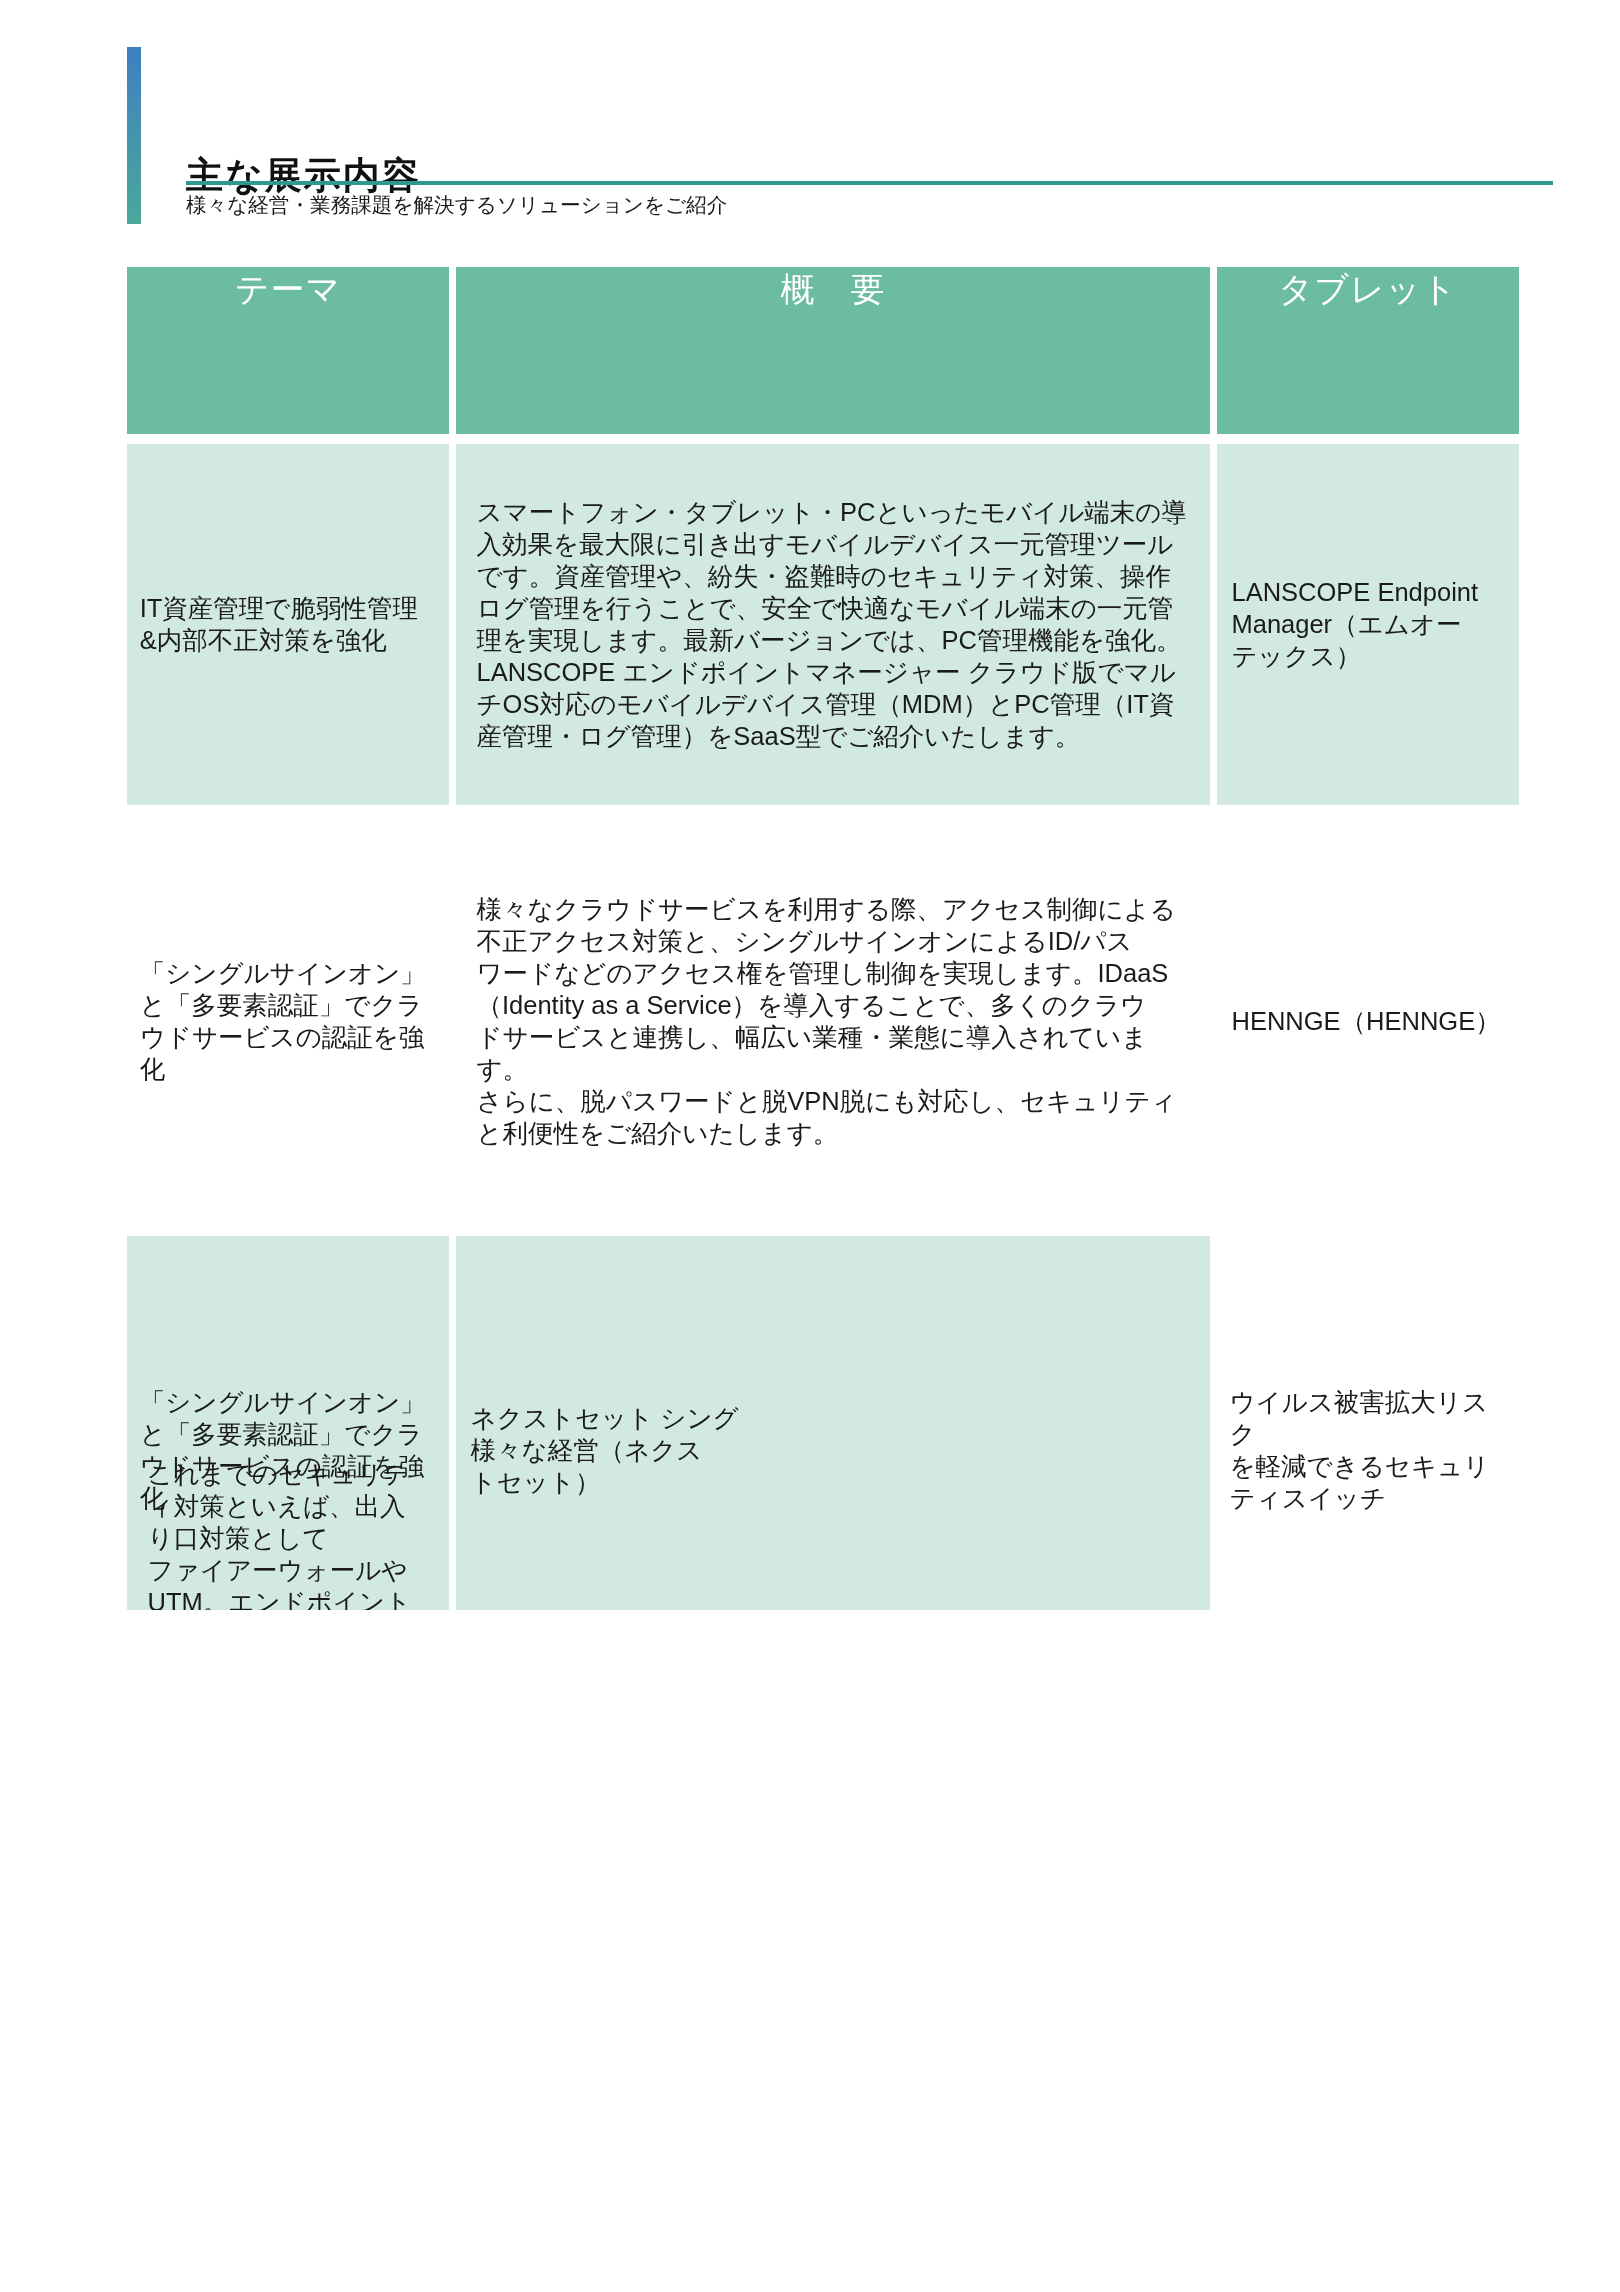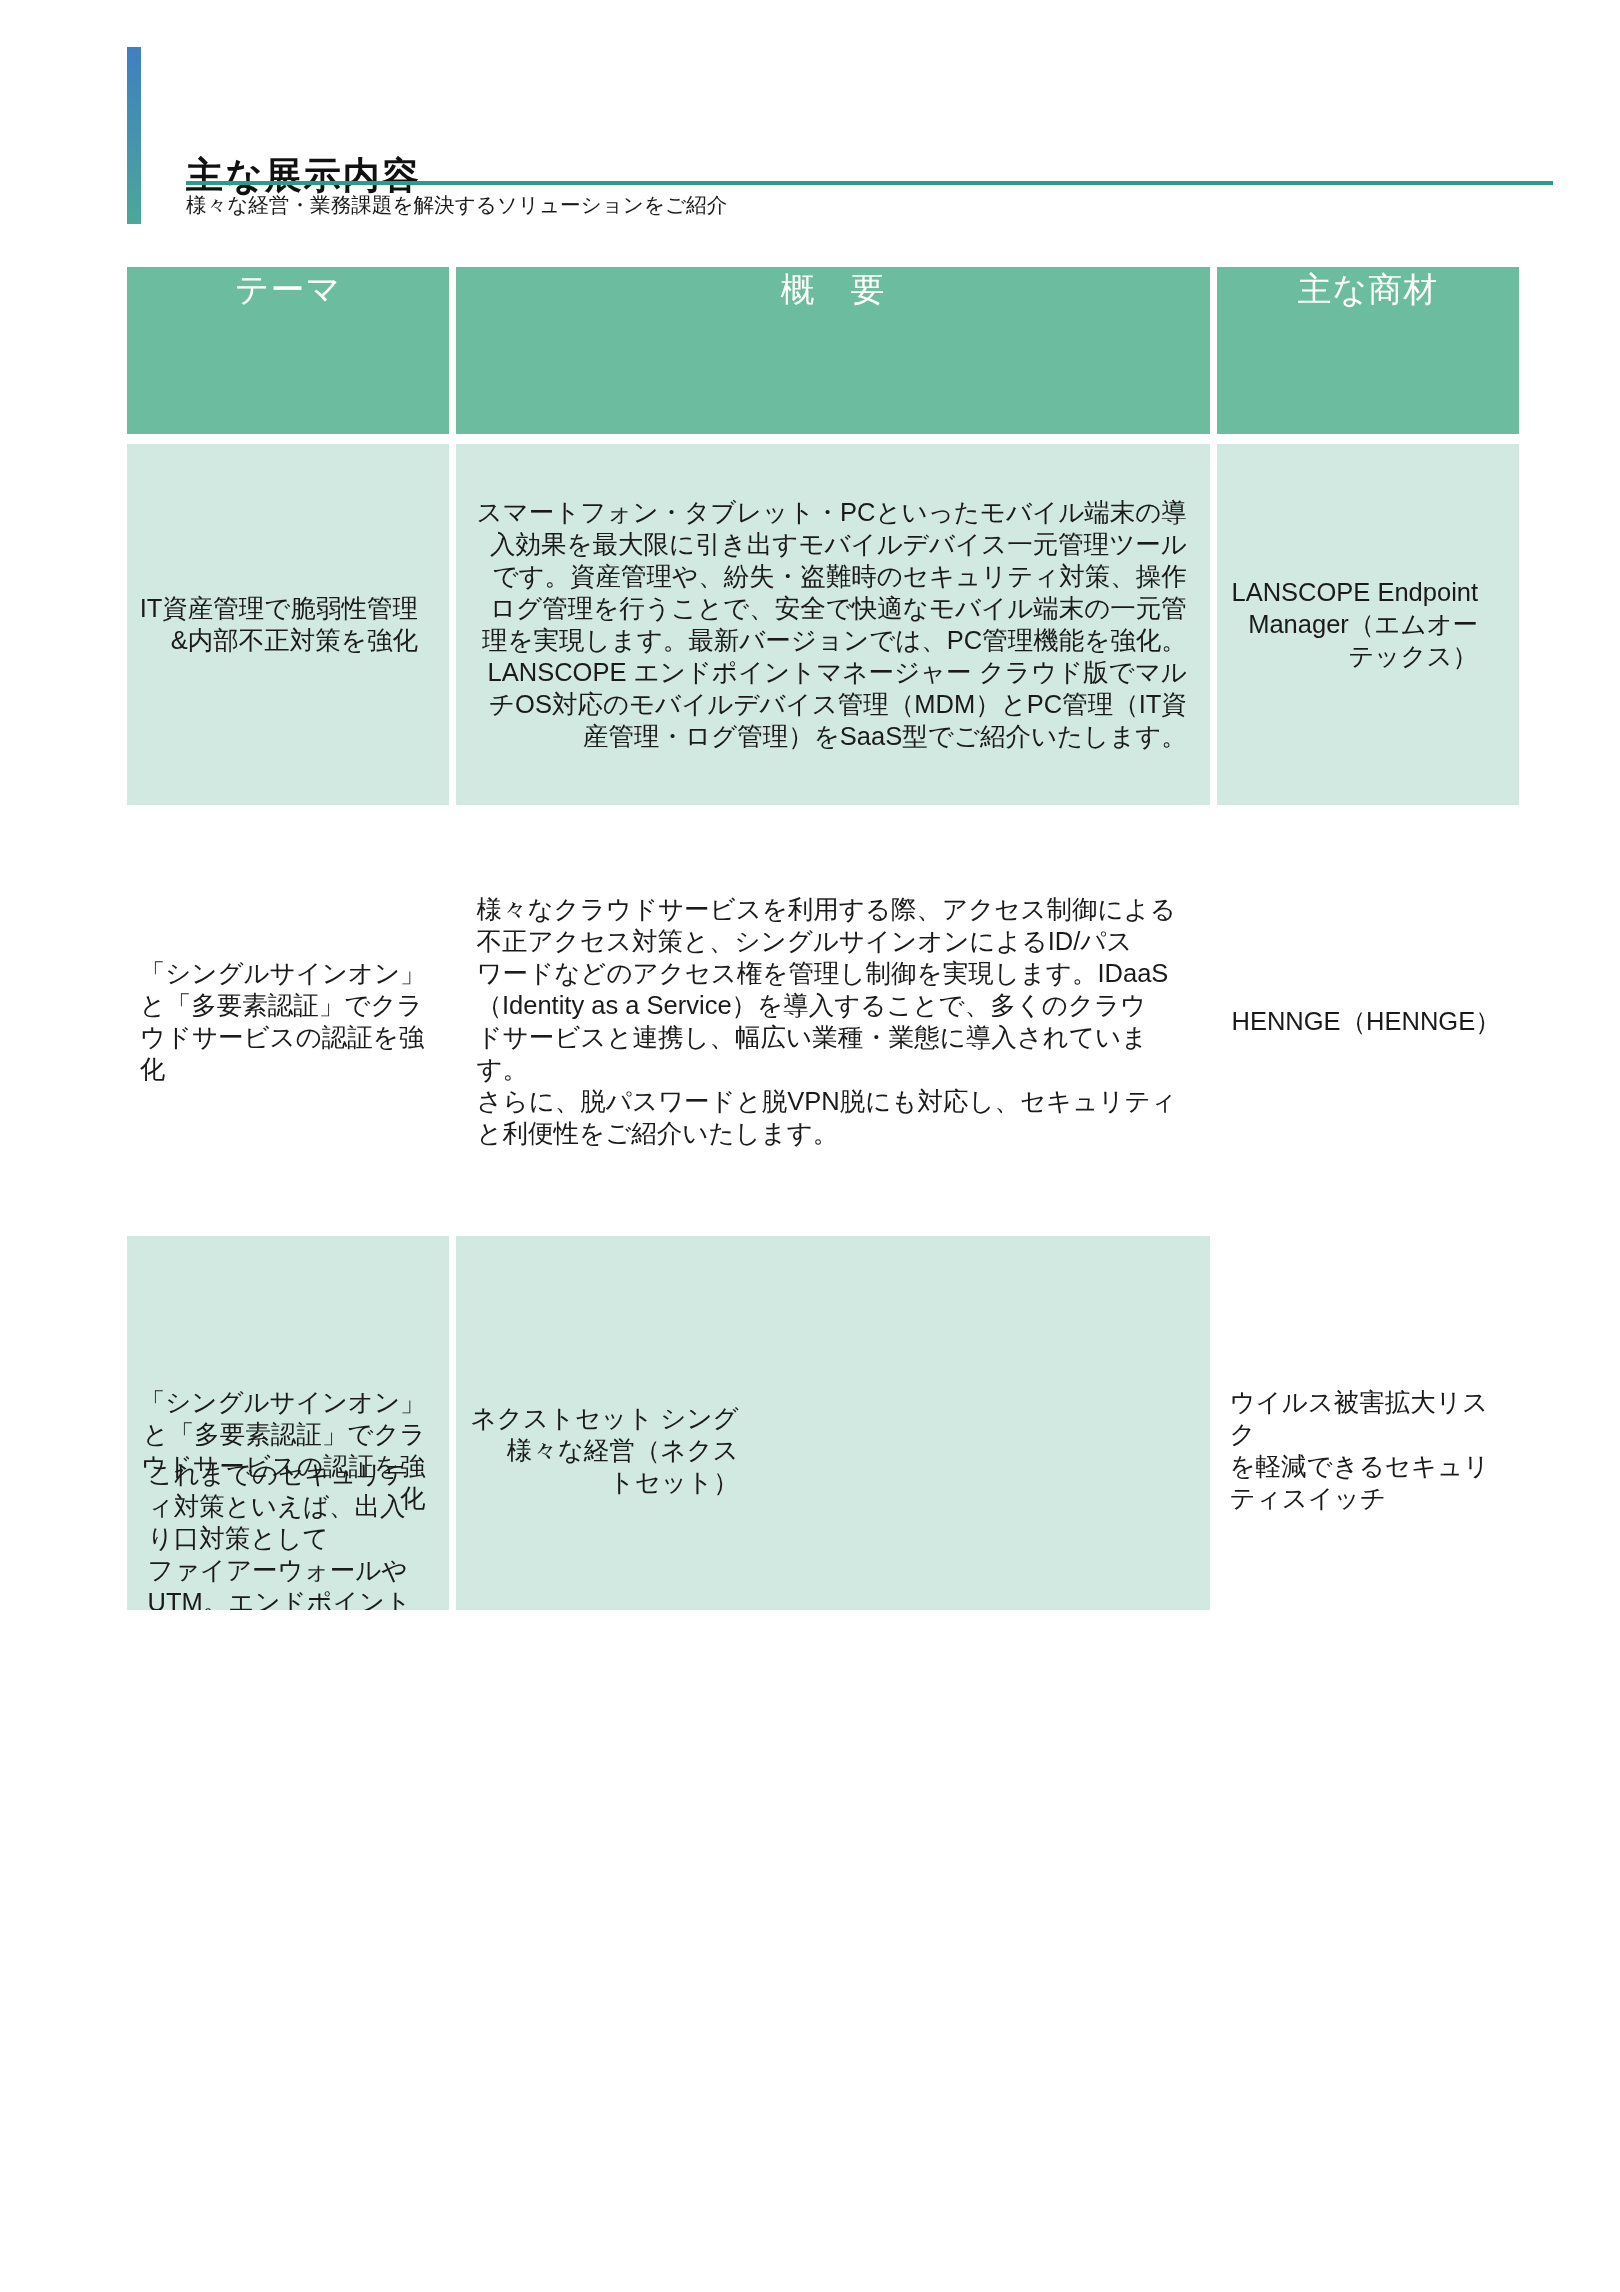--- a/index.html
+++ b/index.html
@@ -37,21 +37,21 @@
   .th{
     background:var(--header_bg,#6cbda0);
     color:#ffffff;font-size:34px;
     display:flex;align-items:flex-start;justify-content:center;
     letter-spacing:1px;
   }
   .cell{
     display:flex;align-items:center;
     background:transparent;
   }
-  .cell.tinted{background:var(--tint_bg,#d2e9e1);text-align:right;}
+  .cell.tinted{background:var(--tint_bg,#d2e9e1);}
   .cell-text{
     white-space:pre-line;
     font-size:25.5px;line-height:32px;color:#1a1a1a;
   }
   .theme-cell{padding:0 7.8px 0 12.7px;}
   .overview-cell{padding:0 17.6px 0 20.6px;}
   .product-cell{padding:0 7.8px 0 14.7px;}
   .footnote{
     position:absolute;left:127px;top:2168px;
     font-size:25px;line-height:24.5px;color:#222;
@@ -70,21 +70,21 @@
 
   <div class="exhibit-table">
 
     <div class="th">
       <span>テーマ</span>
     </div>
     <div class="th">
       <span>概　要</span>
     </div>
     <div class="th">
-      <span>主な商材</span>
+      <span>タブレット</span>
     </div>
 
     <div class="cell tinted theme-cell">
       <div class="cell-text">IT資産管理で脆弱性管理
 &amp;内部不正対策を強化</div>
     </div>
     <div class="cell tinted overview-cell">
       <div class="cell-text">スマートフォン・タブレット・PCといったモバイル端末の導
 入効果を最大限に引き出すモバイルデバイス一元管理ツール
 です。資産管理や、紛失・盗難時のセキュリティ対策、操作

